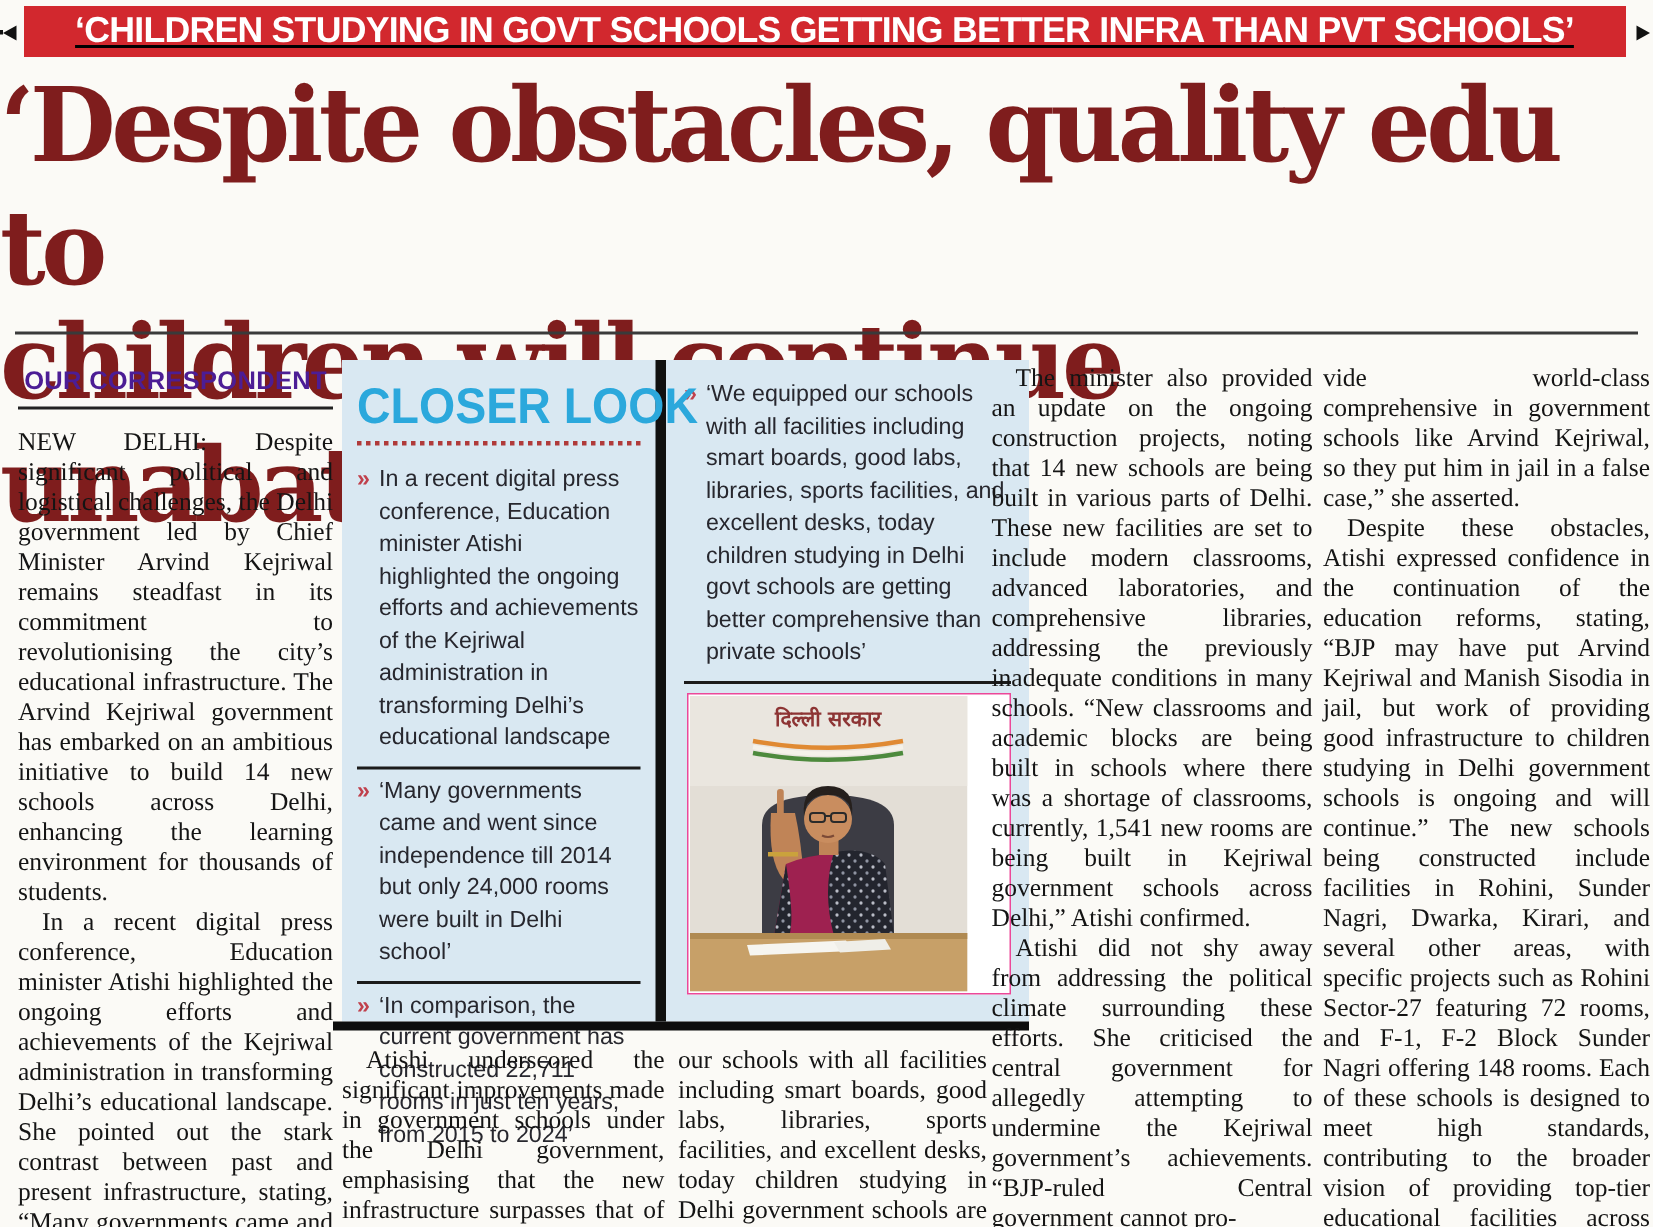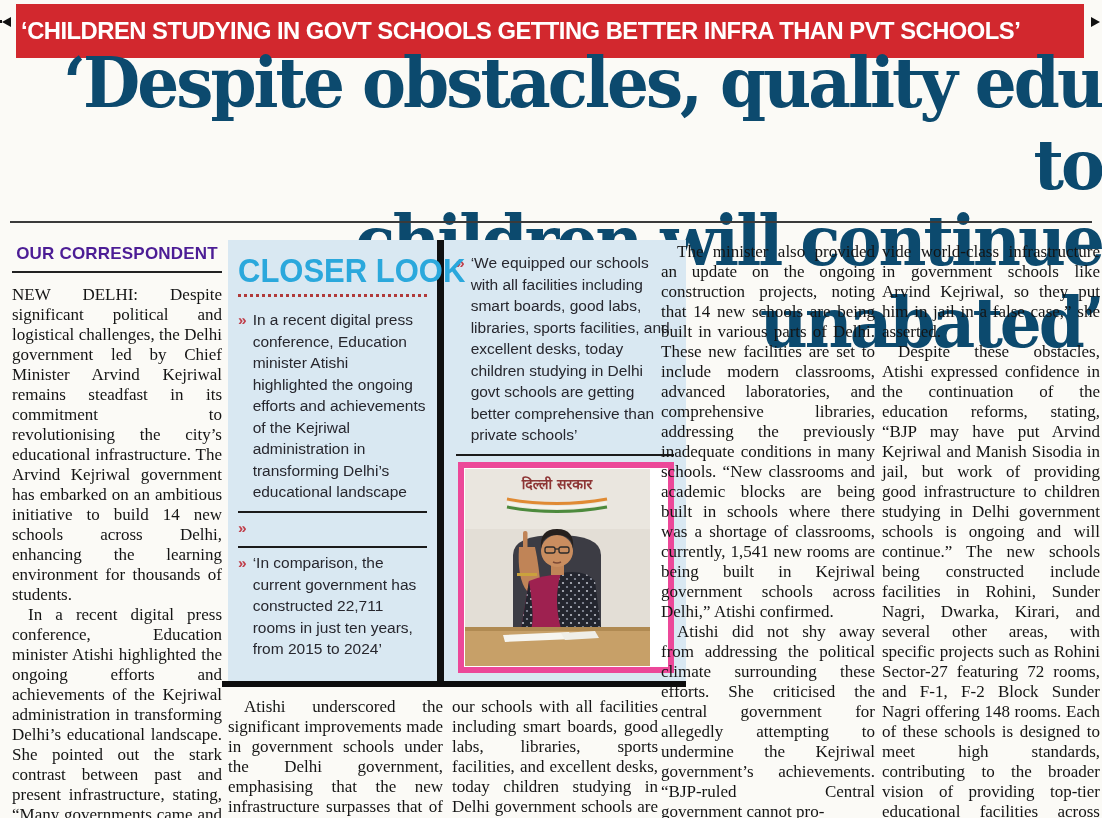--- a/index.html
+++ b/index.html
@@ -1,31 +1,31 @@
 <!DOCTYPE html>
 <html><head>
 <meta charset="utf-8">
 <style>
   html,body{margin:0;padding:0;}
   body{background:#e9e7e2;font-family:"Liberation Serif",serif;}
   .page{position:relative;width:1102px;height:818px;background:#fbfaf6;overflow:hidden;margin:0 auto;}
 
   
-  .kicker{position:absolute;left:16px;right:18px;top:4px;height:54px;background:#d2282e;
-          display:flex;align-items:center;}
+  .kicker{position:absolute;left:16px;right:18px;top:4px;height:34px;background:#d2282e;
+          display:flex;align-items:center;justify-content:center;text-decoration:underline;}
   .kicker span{color:#fff;font-family:"Liberation Sans",sans-serif;font-weight:700;
                font-size:24px;letter-spacing:-0.5px;white-space:nowrap;transform:scaleX(0.99);}
   .clip-mark{position:absolute;top:17px;width:0;height:0;border-top:5px solid transparent;
              border-bottom:5px solid transparent;}
   .clip-mark.left{left:2px;border-right:9px solid #111;}
   .clip-mark.left::after{content:"";position:absolute;left:-8px;top:-2px;width:8px;height:3px;background:#111;}
   .clip-mark.right{right:2px;border-left:9px solid #111;}
 
   
-  .headline{position:absolute;top:46px;left:0;width:100%;text-align:right;color:#0c4a6e;
+  .headline{position:absolute;top:46px;left:0;width:100%;text-align:left;color:#7f1d1d;
             font-family:"DejaVu Serif","Liberation Serif",serif;font-weight:700;
             font-size:66px;line-height:79px;letter-spacing:-3px;}
   .headline div{transform:scaleY(1.04);}
 
   .top-rule{position:absolute;left:10px;right:10px;top:221px;border-top:2px solid #3a3a3a;}
 
   
   .bodytext{font-size:17px;line-height:20px;text-align:justify;color:#141414;}
   .bodytext p{margin:0;}
   .bodytext p.indent{text-indent:16px;}
@@ -58,21 +58,21 @@
   .cl-item{display:flex;font-family:"Liberation Sans",sans-serif;font-size:15.5px;
            line-height:21.5px;color:#27272e;padding:4px 0 8px 0;}
   .cl-item + .cl-item{border-top:2px solid #1b1b1b;}
   .cl-bullet{color:#c0404c;font-weight:700;margin-right:6px;flex:0 0 auto;}
 
   .q-item{display:flex;font-family:"Liberation Sans",sans-serif;font-size:15.5px;
           line-height:21.5px;color:#27272e;}
   .q-rule{border-top:2px solid #1b1b1b;margin:8px 2px 6px 0;}
 
   
-  .photo-frame{margin:2px 2px 0 2px;background:#fff;border:6px solid #ec4899;padding:1px;}
+  .photo-frame{margin:2px 2px 0 2px;background:#fff;border:1px solid #ec4899;padding:1px;}
   .photo-frame svg{display:block;}
 </style>
 </head>
 <body>
 
 <div class="page">
 
   <div class="kicker">
     <span>‘CHILDREN STUDYING IN GOVT SCHOOLS GETTING BETTER INFRA THAN PVT SCHOOLS’</span>
   </div>
@@ -97,20 +97,21 @@
   <div class="bluebox">
     <div class="cl-pane">
       <div class="cl-title">CLOSER LOOK</div>
       <div class="cl-dots"></div>
       <div class="cl-item">
         <span class="cl-bullet">»</span>
         <span>In a recent digital press conference, Education minister Atishi highlighted the ongoing efforts and achievements of the Kejriwal administration in transforming Delhi’s educational landscape</span>
       </div>
       <div class="cl-item">
         <span class="cl-bullet">»</span>
+        <span>‘Many governments came and went since independence till 2014 but only 24,000 rooms were built in Delhi school’</span>
       </div>
       <div class="cl-item">
         <span class="cl-bullet">»</span>
         <span>‘In comparison, the current government has constructed 22,711 rooms in just ten years, from 2015 to 2024’</span>
       </div>
     </div>
 
     <div class="vdivider"></div>
 
     <div class="q-pane">
@@ -180,18 +181,18 @@
   <div class="col col3below bodytext">
     <p>our schools with all facilities including smart boards, good labs, libraries, sports facilities, and excellent desks, today children studying in Delhi government schools are getting better infrastructure than private</p>
   </div>
 
   <div class="col col4 bodytext">
     <p class="indent">The minister also provided an update on the ongoing construction projects, noting that 14 new schools are being built in various parts of Delhi. These new facilities are set to include modern classrooms, advanced laboratories, and comprehensive libraries, addressing the previously inadequate conditions in many schools. “New classrooms and academic blocks are being built in schools where there was a shortage of classrooms, currently, 1,541 new rooms are being built in Kejriwal government schools across Delhi,” Atishi confirmed.</p>
     <p class="indent">Atishi did not shy away from addressing the political climate surrounding these efforts. She criticised the central government for allegedly attempting to undermine the Kejriwal government’s achievements. “BJP-ruled Central government cannot pro-</p>
   </div>
 
   <div class="col col5 bodytext">
-    <p>vide world-class infrastructure in government schools like Arvind Kejriwal, so they put him in jail in a false case,” she asserted.</p>
+    <p>vide world-class comprehensive in government schools like Arvind Kejriwal, so they put him in jail in a false case,” she asserted.</p>
     <p class="indent">Despite these obstacles, Atishi expressed confidence in the continuation of the education reforms, stating, “BJP may have put Arvind Kejriwal and Manish Sisodia in jail, but work of providing good infrastructure to children studying in Delhi government schools is ongoing and will continue.” The new schools being constructed include facilities in Rohini, Sunder Nagri, Dwarka, Kirari, and several other areas, with specific projects such as Rohini Sector-27 featuring 72 rooms, and F-1, F-2 Block Sunder Nagri offering 148 rooms. Each of these schools is designed to meet high standards, contributing to the broader vision of providing top-tier educational facilities across Delhi.</p>
 
   </div>
 
 </div>
 
 </body></html>

